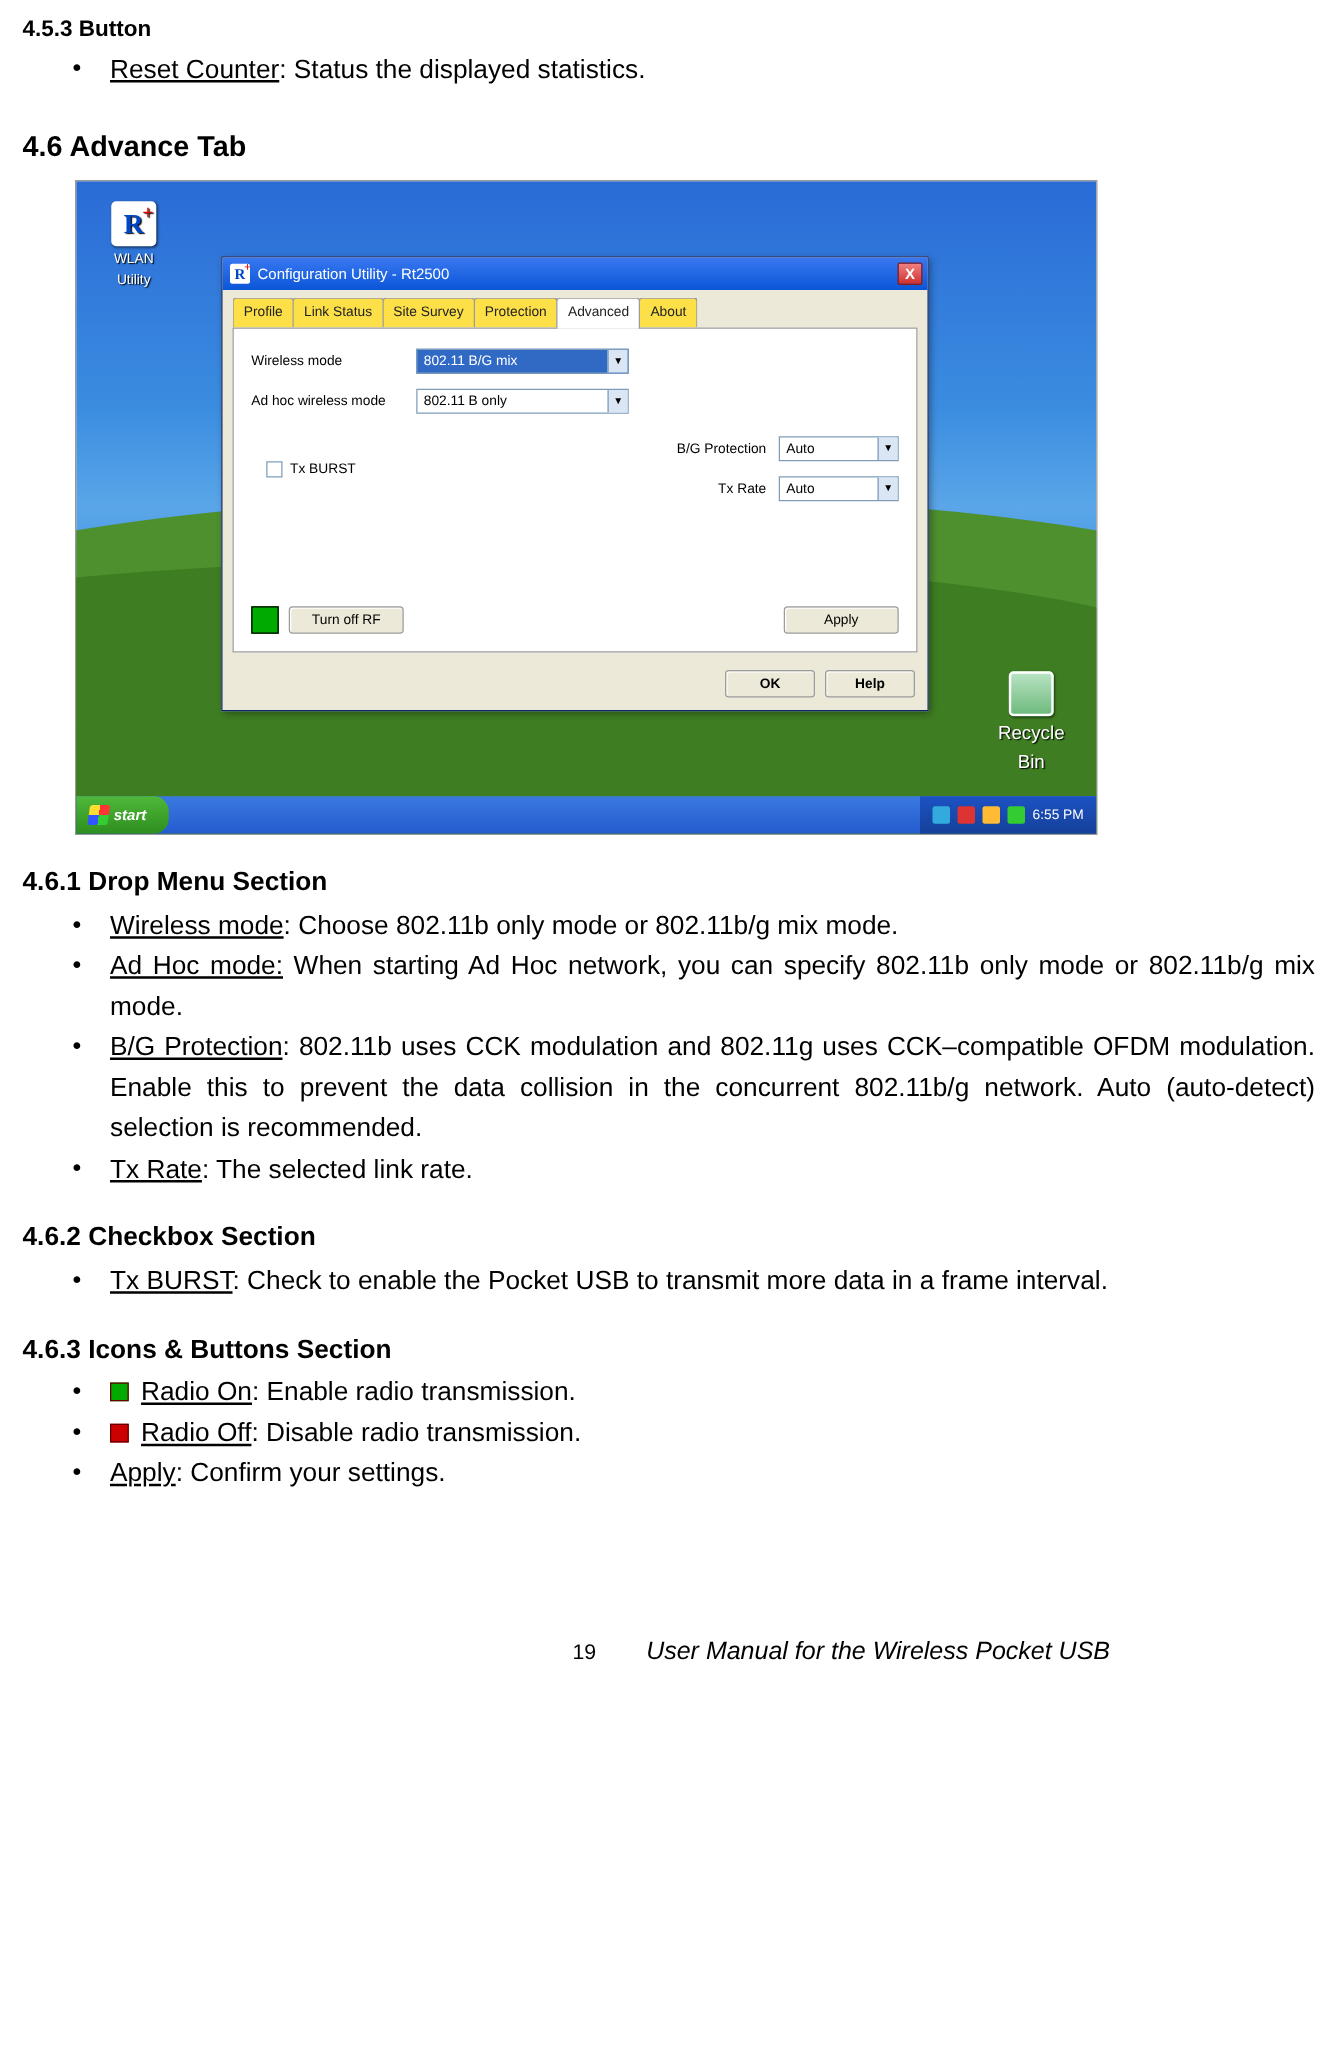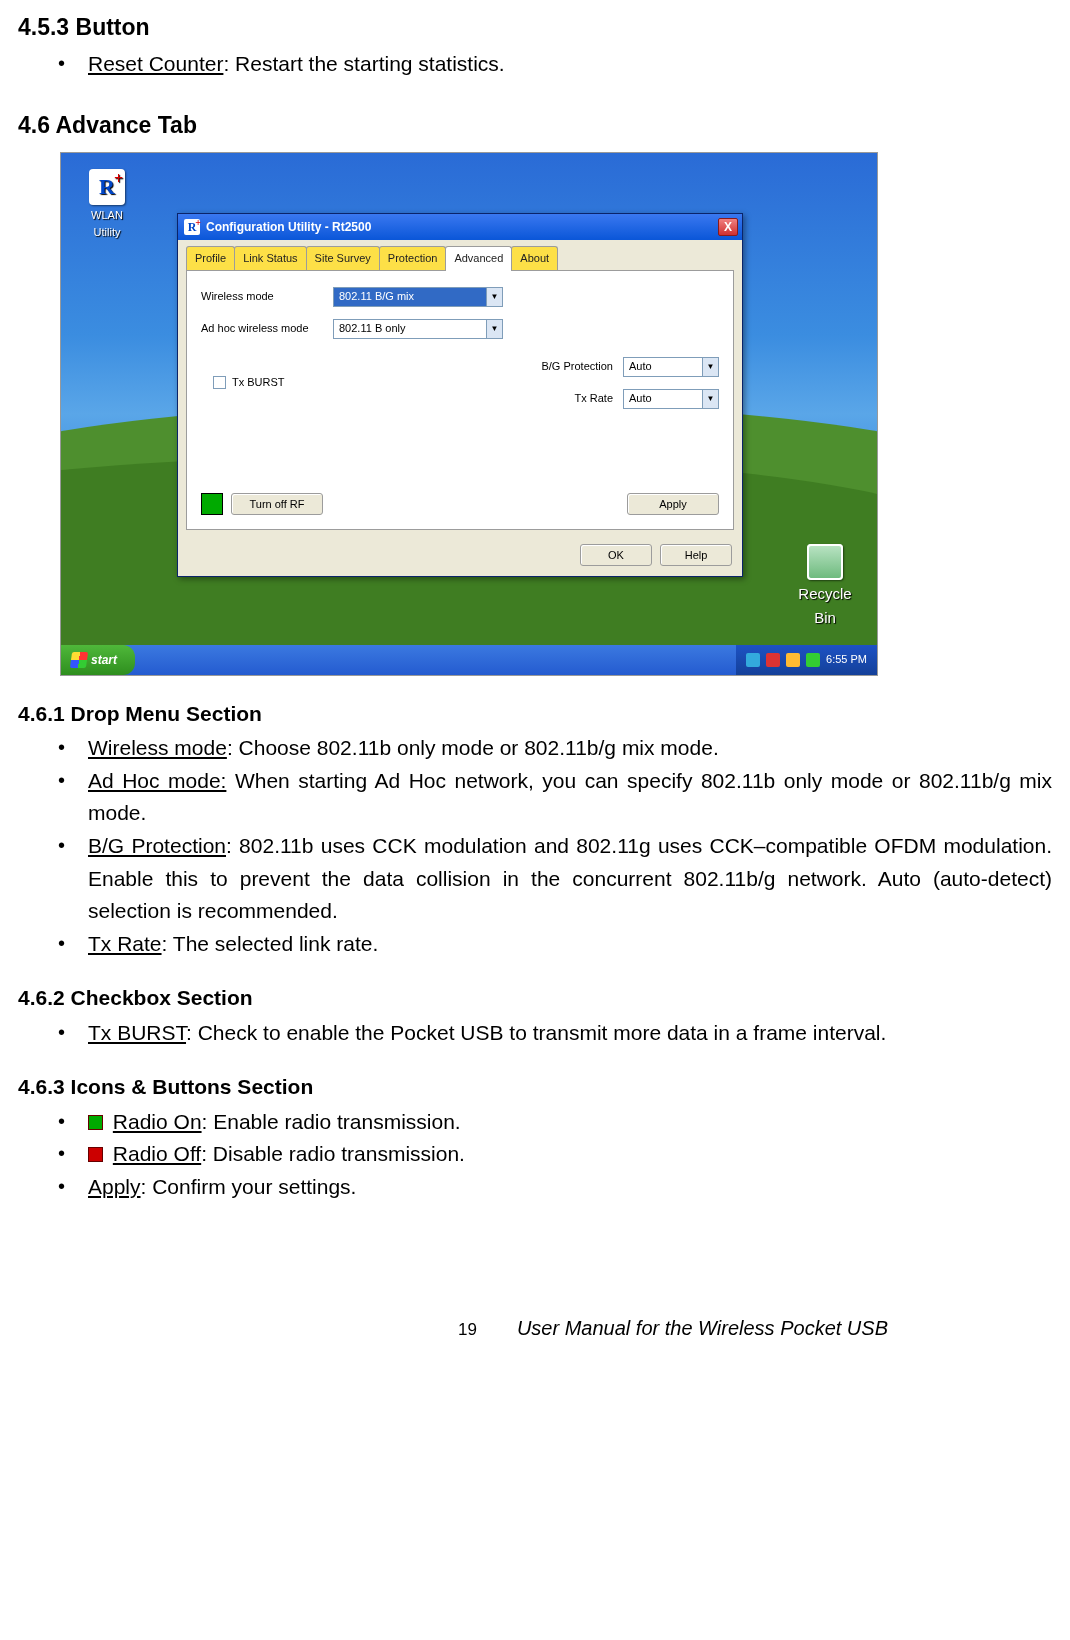--- a/index.html
+++ b/index.html
@@ -5,21 +5,21 @@
   * { box-sizing: border-box; margin: 0; padding: 0; }
   body {
     font-family: Arial, Helvetica, sans-serif;
     background: #fff;
     color: #000;
     width: 1070px;
     padding: 10px 18px 20px 18px;
     font-size: 21px;
     line-height: 1.55;
   }
-  .sec-head { font-weight: bold; font-size: 23px; margin-top: 0; }
+  .sec-head { font-weight: bold; font-size: 18px; margin-top: 0; }
   .main-head { font-weight: bold; font-size: 23px; margin: 28px 0 8px 0; }
   .sub-head { font-weight: bold; font-size: 21px; margin-top: 22px; }
   ul.b { list-style: none; padding-left: 40px; margin-top: 2px; }
   ul.b li { position: relative; padding-left: 30px; text-align: justify; }
   ul.b li::before { content: "•"; position: absolute; left: 0; top: 0; font-size: 20px; }
   .u { text-decoration: underline; }
   .radio-on, .radio-off {
     display: inline-block; width: 15px; height: 15px; vertical-align: -1px;
     border: 1px solid #600; margin-right: 4px;
   }
@@ -71,21 +71,21 @@
   
   .dlg { position:absolute; left:116px; top:60px; width:566px;
     background:#ece9d8; border:1px solid #0a246a; font-size:11px; color:#000;
     box-shadow:2px 2px 6px rgba(0,0,0,.4); font-family:Tahoma, Arial, sans-serif;}
   .titlebar{ height:26px; background: linear-gradient(#3a78f0,#0a56d8);
     color:#fff; display:flex; align-items:center; padding:0 4px 0 6px; gap:6px;}
   .titlebar .ticon{width:16px;height:16px;background:#fff;border-radius:2px;
     display:flex;align-items:center;justify-content:center;color:#0046c8;
     font-family:Georgia,serif; font-weight:bold; font-size:12px; position:relative;}
   .titlebar .ticon::after{content:"+";color:#d00;position:absolute;right:-1px;top:-4px;font-size:10px;font-weight:bold;}
-  .titlebar .ttxt{flex:1;font-weight:bold;font-size:12px;}
+  .titlebar .ttxt{flex:1;font-weight:normal;font-size:12px;}
   .close-x{ width:20px;height:18px; background: linear-gradient(#f08080,#d03030);
     border:1px solid #8a1a1a; border-radius:2px; color:#fff; display:flex;
     align-items:center;justify-content:center; font-weight:bold; font-size:12px;}
 
   .tabs{ margin:6px 8px 0 8px; display:flex; align-items:flex-end; }
   .tab{ padding:3px 8px; border:1px solid #9c9c9c; border-bottom:none;
     background:#fde047; border-radius:3px 3px 0 0; position:relative;
     font-size:11px; color:#222;}
   .tab + .tab{ margin-left:-1px;text-align:right;}
   .tab.active{ background:#fff; z-index:2; padding-bottom:4px; margin-bottom:-1px;}
@@ -109,35 +109,35 @@
   .rc-row{ display:flex; align-items:center; gap:10px;}
   .rc-row .rlbl{ width:86px; text-align:right; font-size:11px;}
   .rc-row .combo{ flex:0 0 96px;}
 
   .panel-btns{ position:absolute; bottom:14px; left:14px; right:14px;
     display:flex; align-items:center;justify-content:space-between;}
   .rf-ind{ width:22px; height:22px; background:#0a0; border:1px solid #000; margin-right:8px;}
   .xp-btn{ height:22px; padding:0 14px; background:#ece9d8;
     border:1px solid #9c9c9c; border-radius:3px; font-size:11px;
     box-shadow: inset 1px 1px 0 #fff; min-width:92px; text-align:center; line-height:20px;}
-  .footer-btns{ display:flex; justify-content:flex-end; gap:8px; padding:6px 10px 10px 10px;}
+  .footer-btns{ display:flex; justify-content:flex-end; gap:8px; padding:6px 10px 10px 10px;font-weight:bold;}
   .footer-btns .xp-btn{ min-width:72px;}
 
   
   .page-foot{ margin-top:110px; display:flex; align-items:baseline; font-size:20px;}
   .page-foot .pn{ margin-left:440px; font-size:17px;}
   .page-foot .ft{ margin-left:40px; font-style:italic;}
 </style>
 </head>
 <body>
 
 <div class="sec-head">4.5.3 Button</div>
 <ul class="b">
   <li>
-    <span class="u">Reset Counter</span><span>: Restart the starting statistics.</span>
+    <span class="u">Reset Counter</span><span>: Status the displayed statistics.</span>
   </li>
 </ul>
 
 <div class="main-head">4.6 Advance Tab</div>
 
 <div class="screenshot">
   <div class="hill-back"></div>
   <div class="hill-front"></div>
 
   <div class="shortcut">

